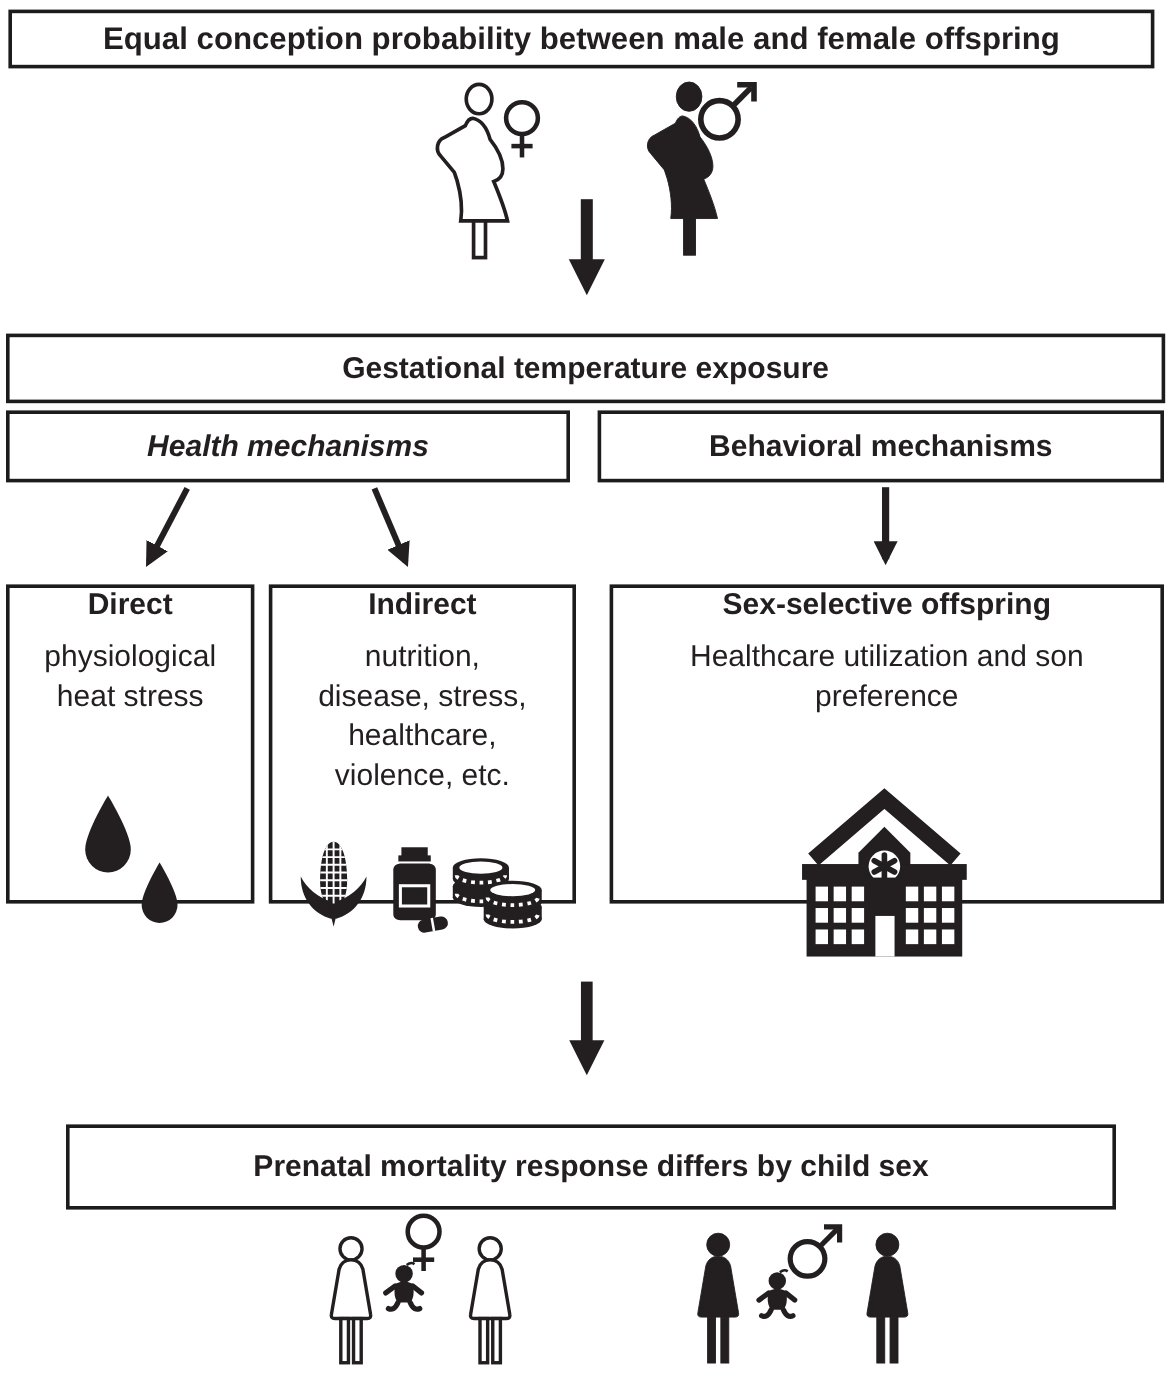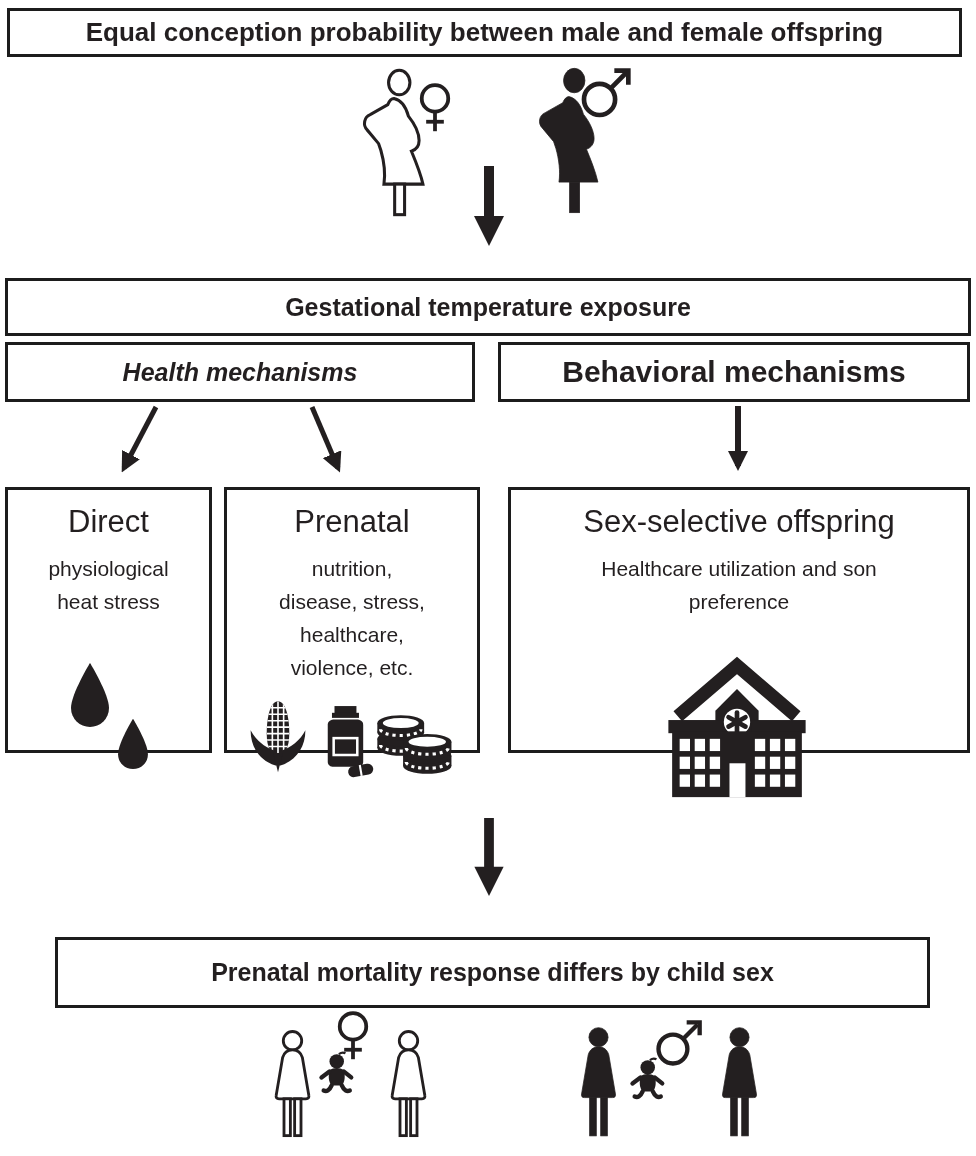--- a/index.html
+++ b/index.html
@@ -9,22 +9,22 @@
   }
   .box{
     position:absolute;box-sizing:border-box;border:3px solid #1c1c1c;background:#fff;
     display:flex;align-items:center;justify-content:center;text-align:center;
     font-weight:700;
   }
   .panel{
     position:absolute;box-sizing:border-box;border:3px solid #1c1c1c;background:#fff;
     text-align:center;
   }
-  .panel .ttl{font-weight:400;font-size:31px;margin-top:14px;}
-  .panel .bd{font-size:21px;line-height:33px;margin-top:12px;}
+  .panel .ttl{font-weight:700;font-size:25px;}
+  .panel .bd{font-size:25px;line-height:33px;margin-top:12px;}
   .abs{position:absolute;}
   svg{display:block;overflow:visible;}
   .ink{fill:#231f20;}
   .outline path,.outline ellipse,.outline rect,.outline circle{fill:#ffffff;stroke:#231f20;stroke-width:4;}
   .filled path,.filled ellipse,.filled rect,.filled circle{fill:#231f20;stroke:#231f20;stroke-width:1;}
 </style>
 </head>
 <body>
 
 <div class="canvas">
@@ -67,21 +67,21 @@
   </svg>
 
   <div class="box" style="left:5px;top:278px;width:966px;height:58px;font-size:25px;justify-content:center;">
     <span>Gestational temperature exposure</span>
   </div>
 
   <div class="box" style="left:5px;top:342px;width:470px;height:60px;font-size:25px;font-style:italic;">
     <span>Health mechanisms</span>
   </div>
 
-  <div class="box" style="left:498px;top:342px;width:472px;height:60px;font-size:30px;">
+  <div class="box" style="left:498px;top:342px;width:472px;height:60px;font-size:25px;">
     <span>Behavioral mechanisms</span>
   </div>
 
   <svg class="abs" style="left:98px;top:404px;" width="72" height="80" viewBox="0 0 72 80">
     <defs>
       <marker id="m1" markerUnits="userSpaceOnUse" markerWidth="20" markerHeight="20" refX="15" refY="10" orient="auto">
         <path class="ink" d="M0,0 L20,10 L0,20 Z"></path>
       </marker>
     </defs>
     <line x1="58" y1="3" x2="26" y2="64" stroke="#231f20" stroke-width="5" marker-end="url(#m1)"></line>
@@ -113,21 +113,21 @@
     </div>
     <svg class="abs" style="left:58px;top:172px;" width="48" height="70" viewBox="0 0 48 70">
       <path class="ink" d="M24,1 C24,1 5,32 5,46 a19,19 0 1 0 38,0 C43,32 24,1 24,1 Z"></path>
     </svg>
     <svg class="abs" style="left:106px;top:228px;" width="38" height="55" viewBox="0 0 48 70">
       <path class="ink" d="M24,1 C24,1 5,32 5,46 a19,19 0 1 0 38,0 C43,32 24,1 24,1 Z"></path>
     </svg>
   </div>
 
   <div class="panel" style="left:224px;top:487px;width:256px;height:266px;">
-    <div class="ttl">Prenatal</div>
+    <div class="ttl">Indirect</div>
     <div class="bd">
       <div>nutrition,</div>
       <div>disease, stress,</div>
       <div>healthcare,</div>
       <div>violence, etc.</div>
     </div>
 
     <svg class="abs" style="left:22px;top:208px;" width="58" height="76" viewBox="0 0 72 94">
       <defs>
           <clipPath id="cobclip">

